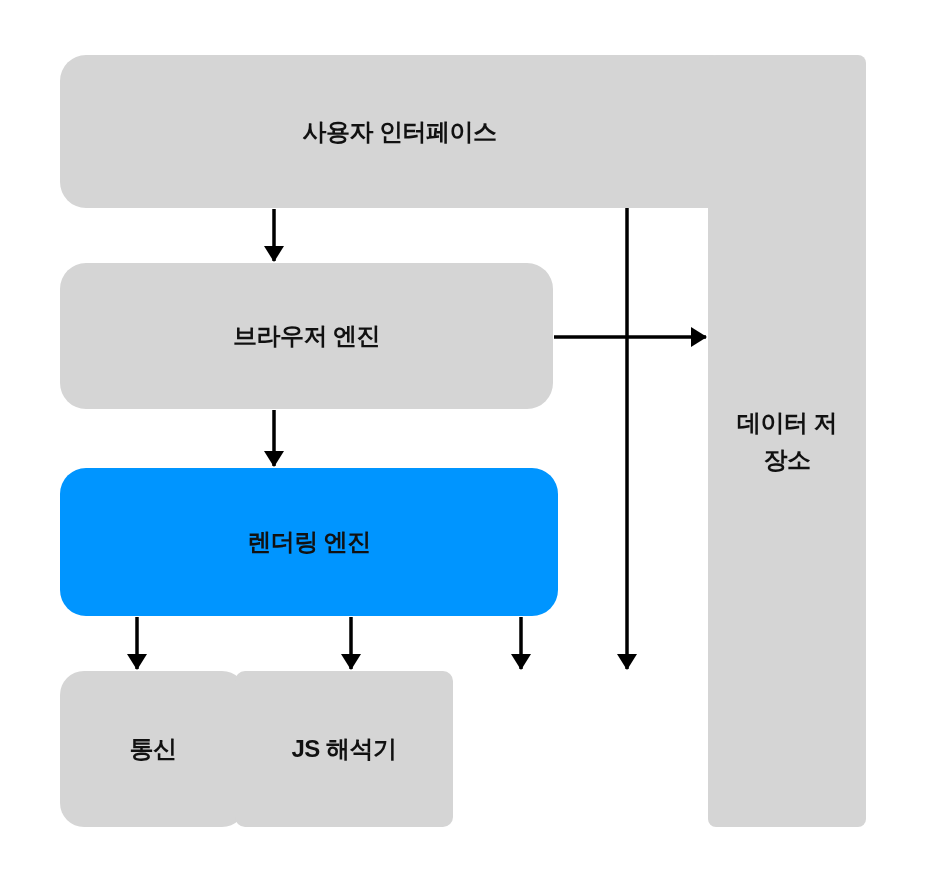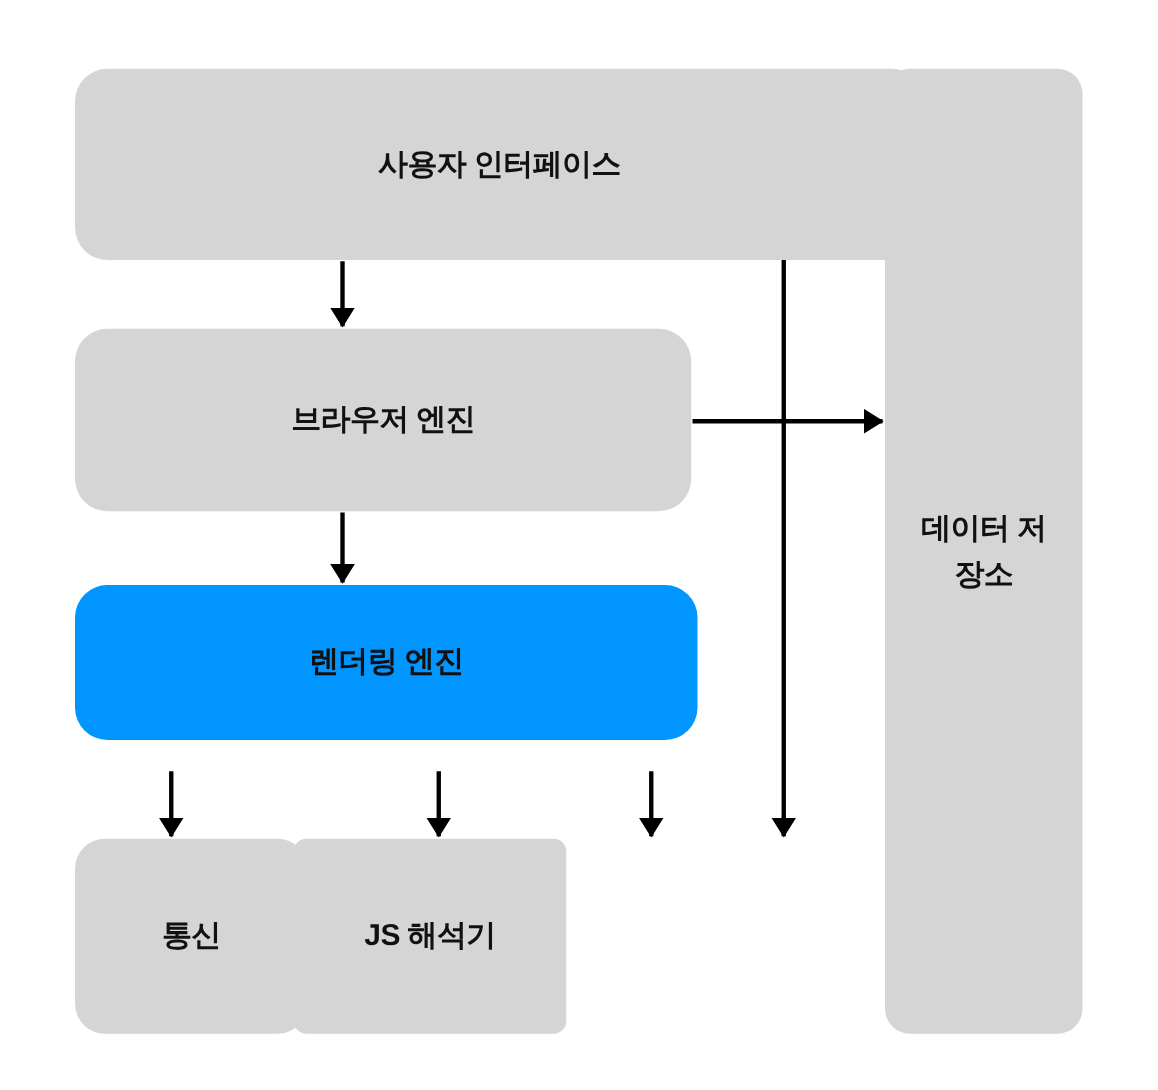--- a/index.html
+++ b/index.html
@@ -26,25 +26,25 @@
     color:var(--text);
     font-size:24px;font-weight:700;
     text-align:center;
     letter-spacing:-0.5px;
   }
   .node.highlight{background:var(--highlight-fill);}
   .node .lbl{line-height:1.55;}
   
   .n-user-interface  {left:60px;  top:55px;  width:679px; height:153px;}
   .n-browser-engine  {left:60px;  top:263px; width:493px; height:146px;}
-  .n-rendering-engine{left:60px;  top:468px; width:498px; height:124px;}
+  .n-rendering-engine{left:60px;  top:468px; width:498px; height:148px;}
   .n-networking      {left:60px;  top:671px; width:186px; height:156px;border-radius:24px;}
   .n-js-interpreter  {left:235px; top:671px; width:218px; height:156px;border-radius:10px;}
   .n-ui-backend      {left:476px; top:671px; width:210px; height:157px;border-radius:24px;}
-  .n-data-storage    {left:708px; top:55px;  width:158px; height:772px;border-radius:20px;}
+  .n-data-storage    {left:708px; top:55px;  width:158px; height:772px;border-radius:8px;}
   .n-data-storage .lbl{width:110px;}
   .edges{position:absolute;left:0;top:0;width:926px;height:872px;pointer-events:none;}
   .edges line{stroke:var(--arrow);stroke-width:3.5;}
   #arrowhead polygon{fill:var(--arrow);}
 </style>
 </head>
 <body>
 
 <div class="canvas">
 

